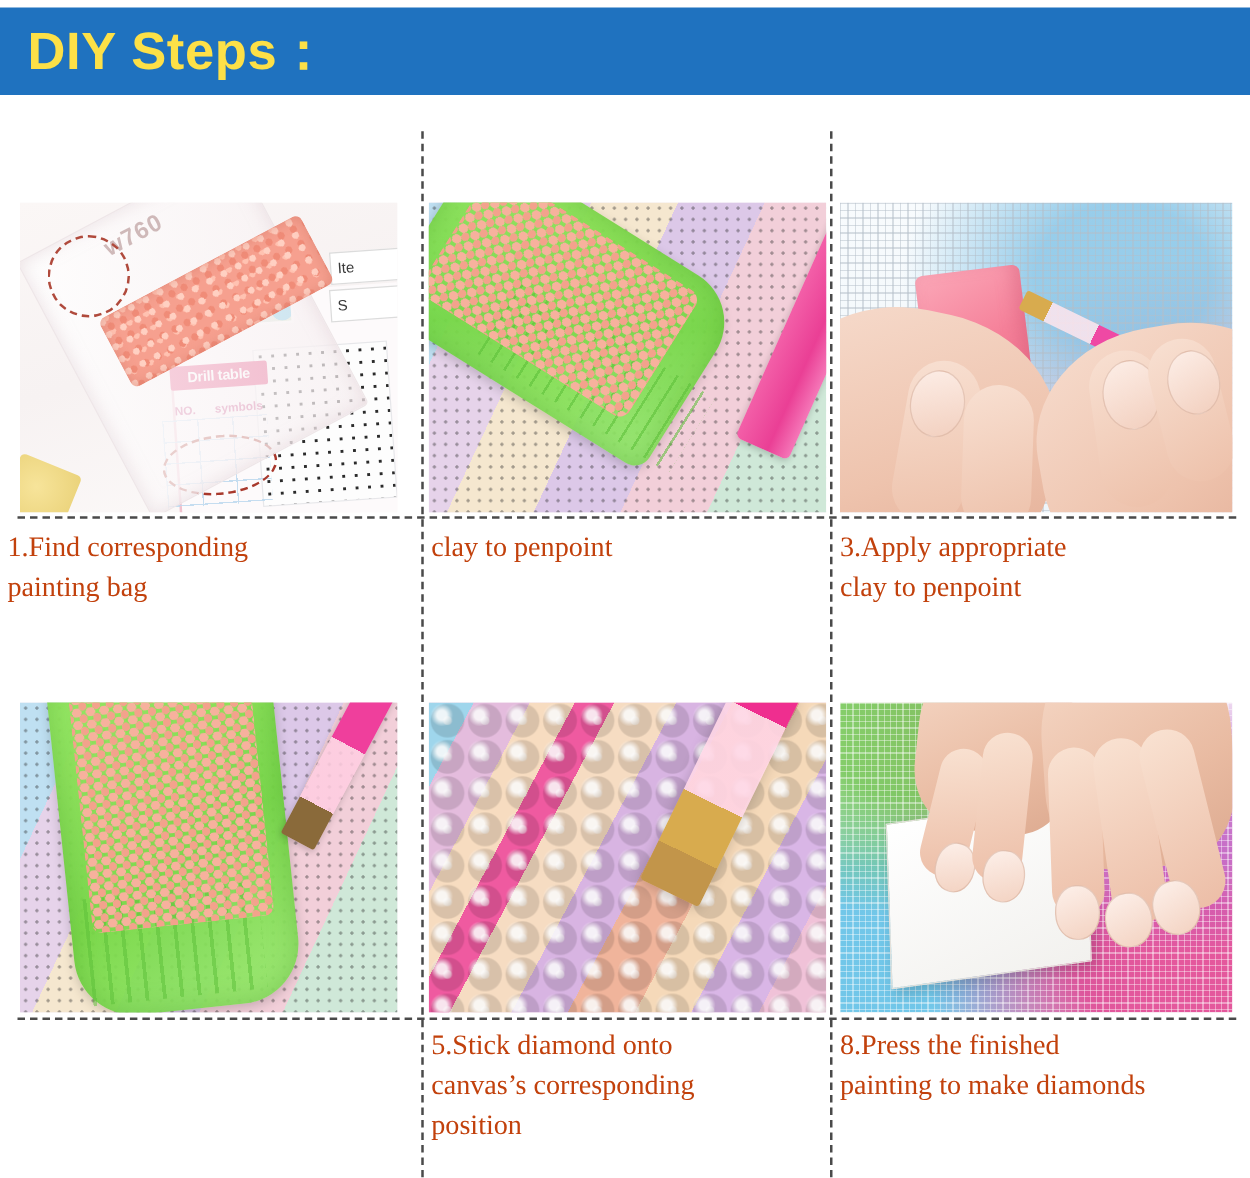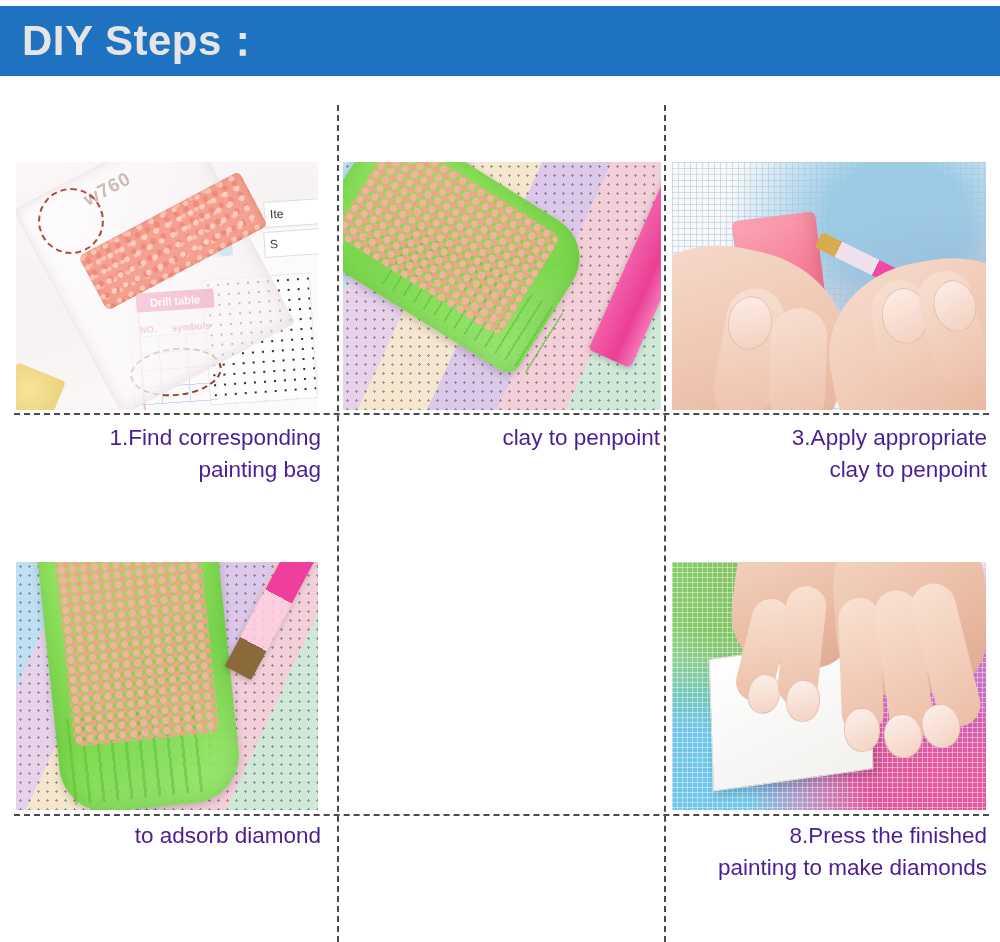--- a/index.html
+++ b/index.html
@@ -23,21 +23,21 @@
   
   .header-bar {
     position: absolute;
     left: 0; top: 6px;
     width: 1000px; height: 70px;
     background: #1f72bf;
     display: flex;
     align-items: center;
   }
   .header-title {
-    color: #e5e5e5;
+    color: #fde047;
     font-size: 42px;
     font-weight: bold;
     letter-spacing: 0.5px;
     padding-left: 22px;
     line-height: 1;
     white-space: pre;
   }
 
   
   .grid {
@@ -92,25 +92,25 @@
     position: relative;
     width: 100%;
     height: 100%;
     overflow: hidden;
   }
 
   .caption {
     position: absolute;
     left: 6px;
     width: 315px;
-    text-align: right;
+    text-align: left;
     font-size: 22.5px;
     line-height: 1.42;
-    color: #4c1d95;
-    font-family: Liberation Sans, sans-serif;
+    color: #c2410c;
+    font-family: Liberation Serif, serif;
   }
   .cell.r0 .caption { top: 322px; }
   .cell.r1 .caption { top: 320px; }
 
   
   .p1 { background: linear-gradient(160deg,#fbf7f6 0%, #f7f2f2 45%, #fdfbfa 100%); }
   .p1 .sheet {
     position: absolute; right: -6px; bottom: -4px;
     width: 186px; height: 182px;
     background: #fdfafb;
@@ -529,24 +529,36 @@
       <div class="photo-wrap">
         <div class="photo p4">
           <div class="canvas-sym"></div>
           <div class="tray"></div>
           <div class="tray-grooves"></div>
           <div class="tray-drills"></div>
           <div class="pen"></div>
         </div>
       </div>
       <div class="caption">
-        <div>to adsorb diamond</div>
       </div>
     </div>
 
+    <div class="cell c1 r1">
+      <div class="photo-wrap">
+        <div class="photo p5">
+          <div class="beads"></div>
+          <div class="pen5"></div>
+        </div>
+      </div>
+      <div class="caption">
+        <div>5.Stick diamond onto</div>
+        <div>canvas’s corresponding</div>
+        <div>position</div>
+      </div>
+    </div>
 
     <div class="cell c2 r1">
       <div class="photo-wrap">
         <div class="photo p6">
           <div class="painting"></div>
           <div class="board"></div>
           <div class="hand6 hand6-a"></div>
           <div class="fing" style="left:72px;top:36px;width:38px;height:104px;transform:rotate(14deg);"></div>
           <div class="nail6" style="left:76px;top:112px;width:32px;height:40px;transform:rotate(14deg);"></div>
           <div class="fing" style="left:110px;top:24px;width:40px;height:120px;transform:rotate(6deg);"></div>

